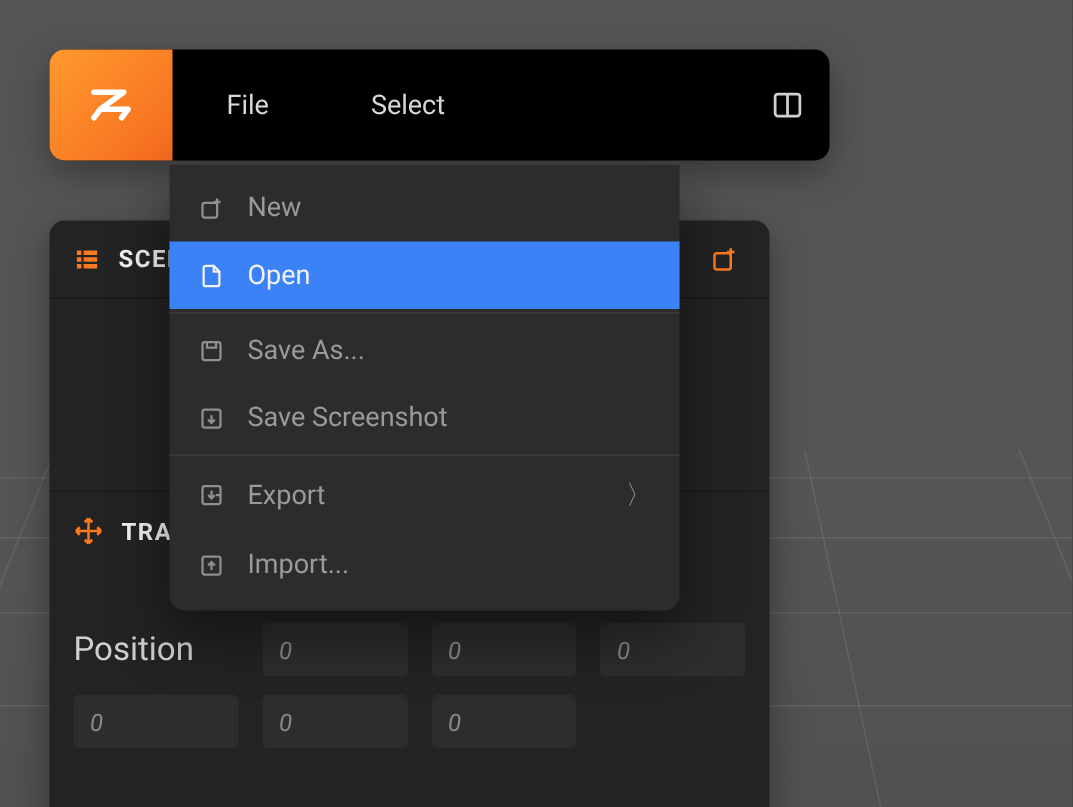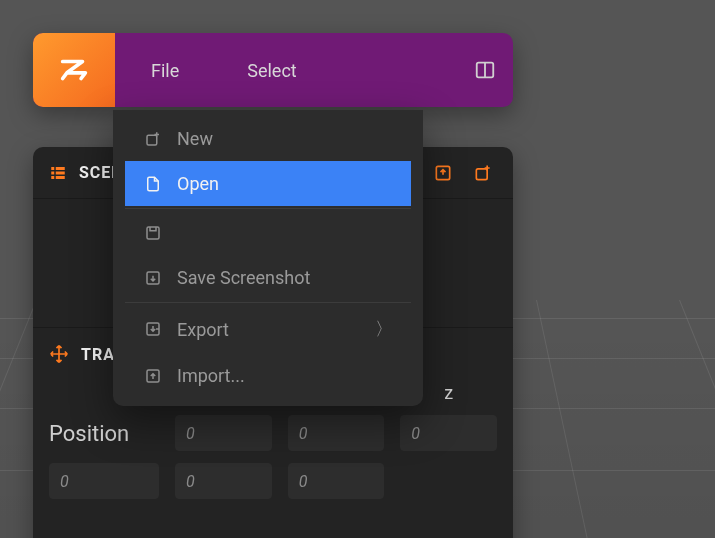--- a/index.html
+++ b/index.html
@@ -54,22 +54,22 @@
       background: rgba(255,255,255,0.09);
       transform-origin: top center;
     }
 
     
     .menubar {
       position: absolute;
       top: 33px;
       left: 33px;
       height: 74px;
-      width: 480px;
-      background: #701a75;
+      width: 520px;
+      background: #000000;
       border-radius: 10px;
       display: flex;
       align-items: stretch;
       box-shadow: 0 8px 24px rgba(0,0,0,0.35);
       z-index: 10;
     }
     .logo {
       width: 82px;
       background: linear-gradient(135deg, #ff9a2e, #f56a1f);
       border-radius: 10px 0 0 10px;
@@ -101,25 +101,25 @@
       color: #d0d0d0;
       cursor: pointer;
     }
     .menubar-right-icon svg { width: 22px; height: 22px; }
 
     
     .dropdown {
       position: absolute;
       top: 110px;
       left: 113px;
-      width: 310px;
+      width: 340px;
       background: #2c2c2c;
       border-radius: 0 0 10px 10px;
       box-shadow: 0 16px 40px rgba(0,0,0,0.45);
-      padding: 6px 12px 8px;
+      padding: 6px 0 8px;
       z-index: 20;
     }
     .dd-item {
       display: flex;
       align-items: center;
       gap: 14px;
       padding: 12px 18px;
       color: #9a9a9a;
       font-size: 18px;
       cursor: pointer;
@@ -354,20 +354,21 @@
   <div class="dd-sep"></div>
 
 
   <div class="dd-item">
     <span class="dd-icon">
       <svg viewBox="0 0 24 24" fill="none" stroke-width="2">
           <rect x="4" y="4" width="16" height="16" rx="2"></rect>
           <path d="M8 4v5h8V4"></path>
         </svg>
     </span>
+    <span>Save As...</span>
   </div>
 
   <div class="dd-item">
     <span class="dd-icon">
       <svg viewBox="0 0 24 24" fill="none" stroke-width="2">
           <rect x="4" y="4" width="16" height="16" rx="2"></rect>
           <path d="M12 9v7M9 13l3 3 3-3"></path>
         </svg>
     </span>
     <span>Save Screenshot</span>

